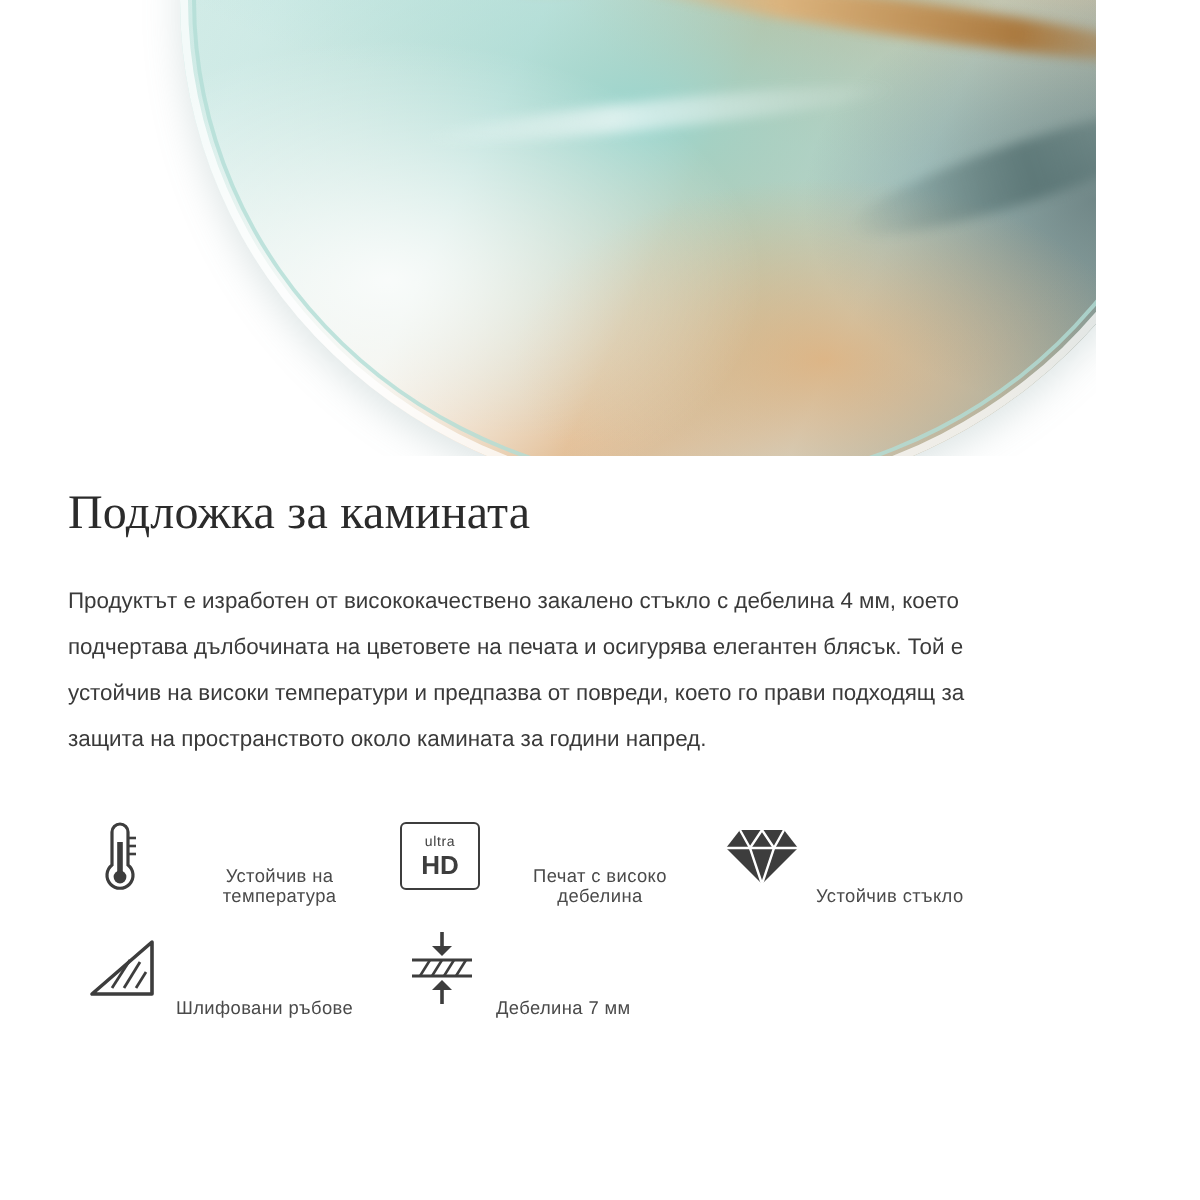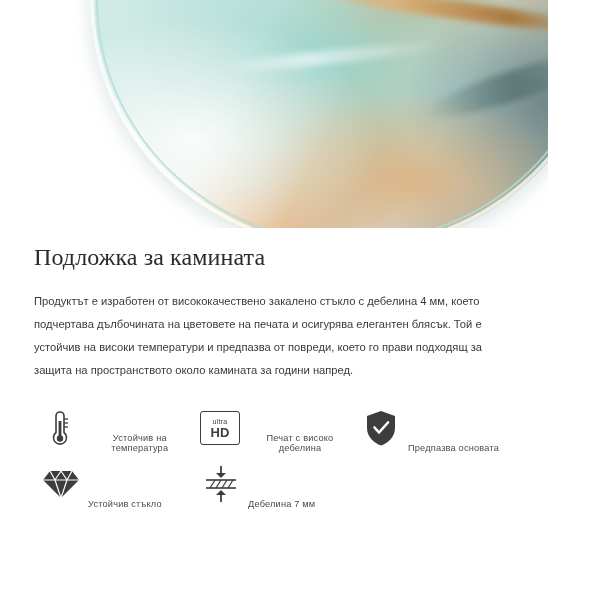--- a/index.html
+++ b/index.html
@@ -224,43 +224,45 @@
       <div class="feature">
         <div class="feature-icon">
           <div class="hd-badge">
             <span class="u">ultra</span>
             <span class="hd">HD</span>
           </div>
         </div>
         <div class="feature-label">Печат с високо дебелина</div>
       </div>
 
-      <div class="feature">
-        <div class="feature-icon">
-          <svg width="36" height="40" viewBox="0 0 36 40">
-            <path d="M18 3 L32 8 V20 C32 29 25 35 18 37.5 C11 35 4 29 4 20 V8 Z" fill="#3d3d3d"></path>
-            <path d="M11.5 19.5 L16 24.5 L25 14.5" fill="none" stroke="#ffffff" stroke-width="2.6" stroke-linecap="round" stroke-linejoin="round"></path>
-          </svg>
-        </div>
-        <div class="feature-label">Предпазва основата</div>
-      </div>
 
       <div class="feature">
         <div class="feature-icon">
           <svg width="40" height="32" viewBox="0 0 40 32">
             <path d="M9 3 H31 L38 12 L20 30 L2 12 Z" fill="#3d3d3d"></path>
             <path d="M2 12 H38" stroke="#ffffff" stroke-width="1.2"></path>
             <path d="M9 3 L14 12 L20 30" fill="none" stroke="#ffffff" stroke-width="1.2"></path>
             <path d="M31 3 L26 12 L20 30" fill="none" stroke="#ffffff" stroke-width="1.2"></path>
             <path d="M14 12 L20 3 L26 12" fill="none" stroke="#ffffff" stroke-width="1.2"></path>
           </svg>
         </div>
         <div class="feature-label">Устойчив стъкло</div>
       </div>
 
+      <div class="feature">
+        <div class="feature-icon">
+          <svg width="38" height="34" viewBox="0 0 38 34">
+            <path d="M4 30 L34 30 L34 4 Z" fill="none" stroke="#3d3d3d" stroke-width="1.8" stroke-linejoin="round"></path>
+            <line x1="14" y1="27" x2="23" y2="13" stroke="#3d3d3d" stroke-width="1.4"></line>
+            <line x1="20" y1="27" x2="28" y2="14" stroke="#3d3d3d" stroke-width="1.4"></line>
+            <line x1="26" y1="27" x2="31" y2="19" stroke="#3d3d3d" stroke-width="1.4"></line>
+          </svg>
+        </div>
+        <div class="feature-label">Шлифовани ръбове</div>
+      </div>
 
       <div class="feature">
         <div class="feature-icon">
           <svg width="38" height="40" viewBox="0 0 38 40">
             <line x1="19" y1="2" x2="19" y2="12" stroke="#3d3d3d" stroke-width="1.8"></line>
             <path d="M14 9 L19 14 L24 9 Z" fill="#3d3d3d"></path>
             <line x1="4" y1="16" x2="34" y2="16" stroke="#3d3d3d" stroke-width="1.6"></line>
             <line x1="4" y1="24" x2="34" y2="24" stroke="#3d3d3d" stroke-width="1.6"></line>
             <line x1="8" y1="24" x2="13" y2="16" stroke="#3d3d3d" stroke-width="1.3"></line>
             <line x1="14" y1="24" x2="19" y2="16" stroke="#3d3d3d" stroke-width="1.3"></line>

